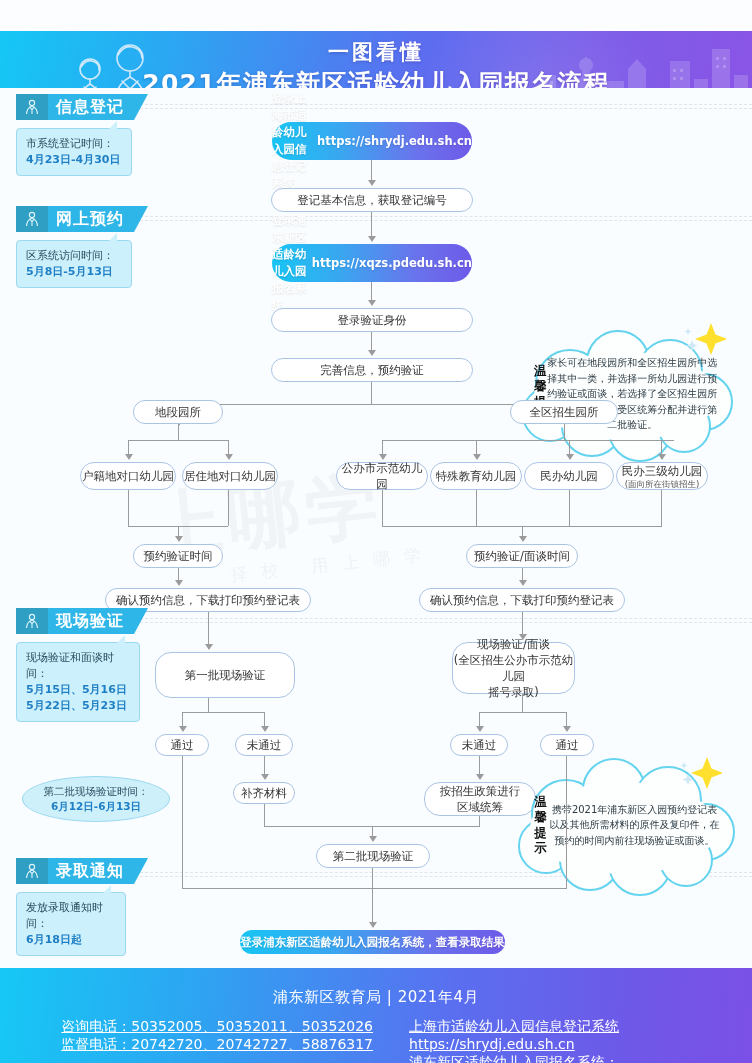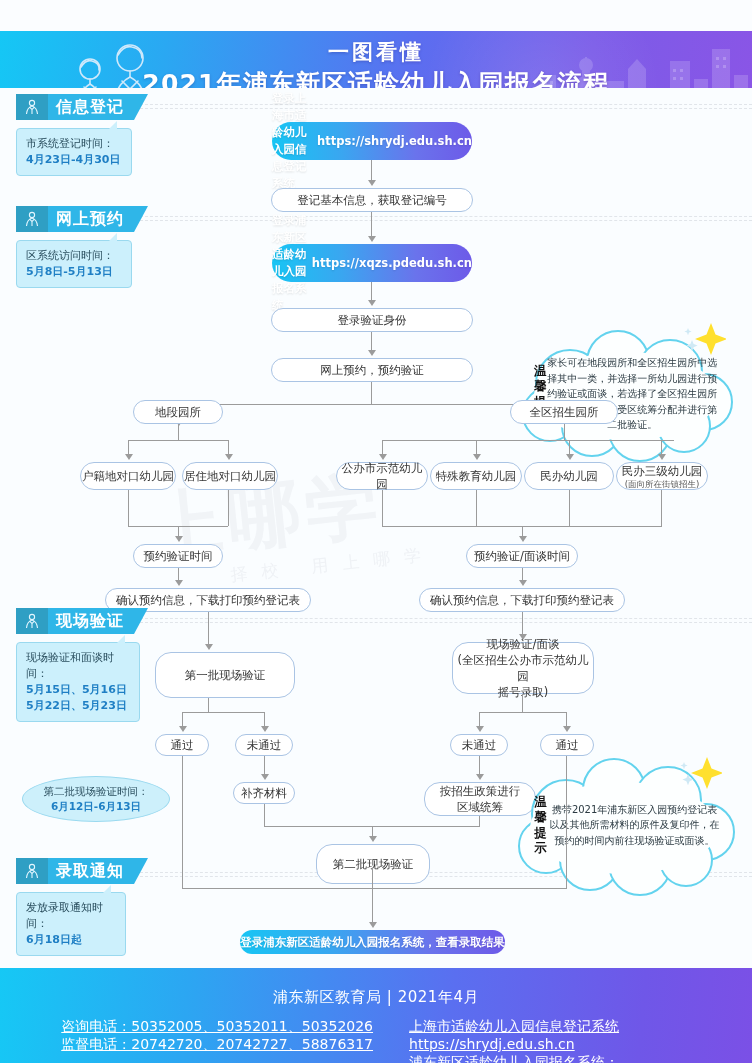--- a/index.html
+++ b/index.html
@@ -234,21 +234,21 @@
       <span>https://xqzs.pdedu.sh.cn</span>
     </div>
     <div class="ln vl" style="left:371px;top:194px;height:20px"></div>
     <div class="arw" style="left:368px;top:212px"></div>
     <div class="node" style="left:271px;top:220px;width:202px;height:24px">
       <span>登录验证身份</span>
     </div>
     <div class="ln vl" style="left:371px;top:244px;height:20px"></div>
     <div class="arw" style="left:368px;top:262px"></div>
     <div class="node" style="left:271px;top:270px;width:202px;height:24px">
-      <span>网上预约，预约验证</span>
+      <span>完善信息，预约验证</span>
     </div>
 
     <div class="ln vl" style="left:371px;top:294px;height:22px"></div>
     <div class="ln hl" style="left:178px;top:316px;width:387px"></div>
     <div class="ln vl" style="left:178px;top:316px;height:18px"></div>
     <div class="ln vl" style="left:564px;top:316px;height:18px"></div>
     <div class="arw" style="left:175px;top:332px"></div>
     <div class="arw" style="left:561px;top:332px"></div>
 
     <div class="cloud" style="left:508px;top:238px;width:236px;height:136px">
@@ -399,21 +399,21 @@
     </div>
 
     <div class="ln vl" style="left:264px;top:668px;height:20px"></div>
     <div class="arw" style="left:261px;top:686px"></div>
     <div class="node" style="left:233px;top:694px;width:62px;height:22px">
       <span>补齐材料</span>
     </div>
 
     <div class="ln vl" style="left:522px;top:524px;height:26px"></div>
     <div class="arw" style="left:519px;top:546px"></div>
-    <div class="node" style="left:452px;top:554px;width:142px;height:52px">
+    <div class="node" style="left:452px;top:554px;width:123px;height:52px">
       <span>现场验证/面谈</span>
       <span>(全区招生公办市示范幼儿园</span>
       <span>摇号录取)</span>
     </div>
     <div class="ln vl" style="left:522px;top:606px;height:18px"></div>
     <div class="ln hl" style="left:479px;top:624px;width:87px"></div>
     <div class="ln vl" style="left:479px;top:624px;height:16px"></div>
     <div class="ln vl" style="left:566px;top:624px;height:16px"></div>
     <div class="arw" style="left:476px;top:638px"></div>
     <div class="arw" style="left:563px;top:638px"></div>
@@ -430,21 +430,21 @@
     <div class="node" style="left:424px;top:694px;width:112px;height:34px">
       <span>按招生政策进行</span>
       <span>区域统筹</span>
     </div>
 
     <div class="ln vl" style="left:264px;top:716px;height:22px"></div>
     <div class="ln vl" style="left:479px;top:728px;height:10px"></div>
     <div class="ln hl" style="left:264px;top:738px;width:216px"></div>
     <div class="ln vl" style="left:372px;top:738px;height:12px"></div>
     <div class="arw" style="left:369px;top:748px"></div>
-    <div class="node" style="left:316px;top:756px;width:114px;height:40px">
+    <div class="node" style="left:316px;top:756px;width:114px;height:24px">
       <span>第二批现场验证</span>
     </div>
 
     <div class="cloud" style="left:506px;top:664px;width:240px;height:146px">
       <svg width="240" height="146" viewBox="0 0 240 146">
         <g fill="#fdffff" stroke="#63d3ee" stroke-width="2">
           <circle cx="60" cy="62" r="34"></circle>
           <circle cx="108" cy="38" r="31"></circle>
           <circle cx="162" cy="48" r="33"></circle>
           <circle cx="200" cy="80" r="28"></circle>

